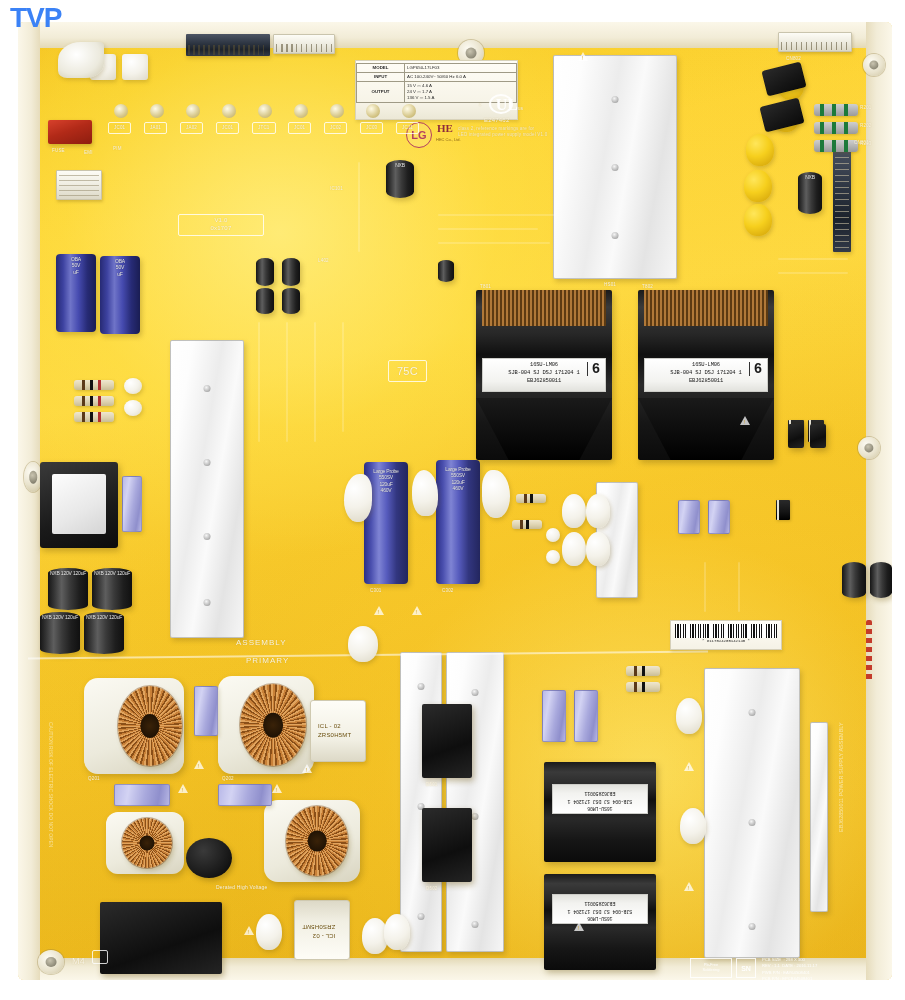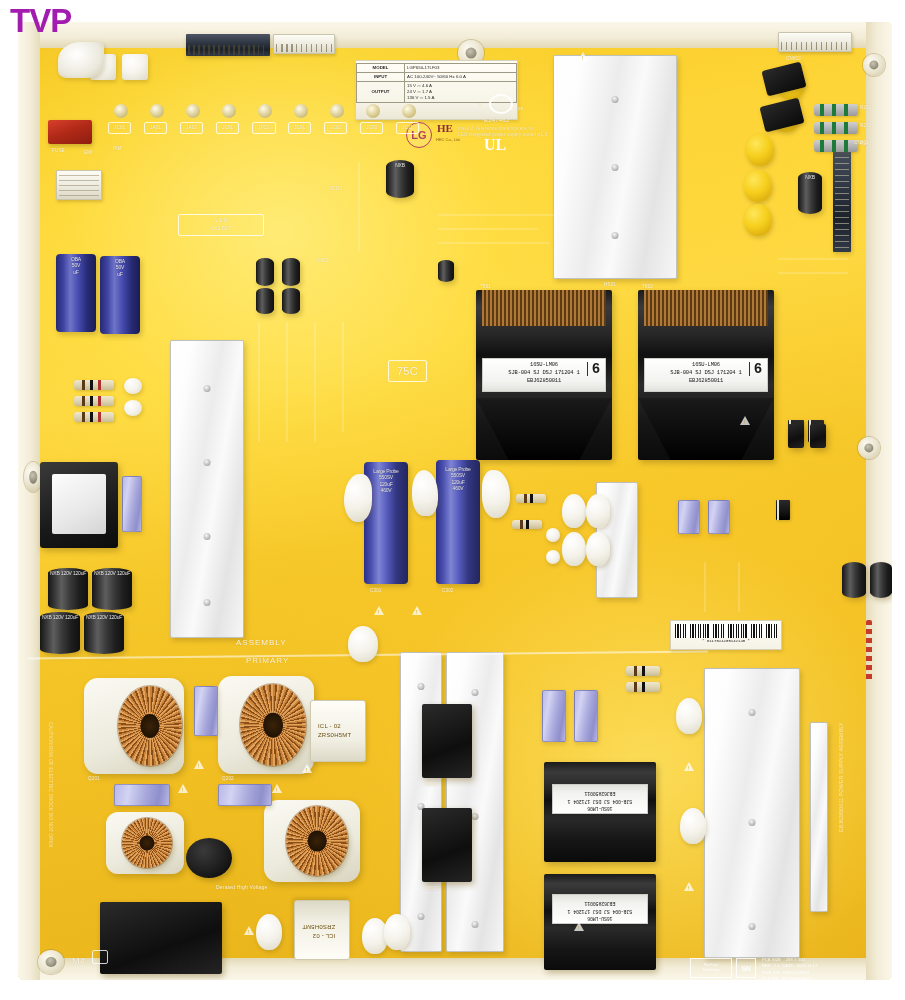--- a/index.html
+++ b/index.html
@@ -15,23 +15,23 @@
     position: relative;
     width: 905px; height: 1000px;
     background: #ffffff;
     overflow: hidden;
   }
 
   
   #watermark {
     position: absolute;
     left: 10px; top: 2px;
-    font-size: 33px;
+    font-size: 28px;
     font-weight: bold;
-    color: #a21caf;
+    color: #3b82f6;
     letter-spacing: -1px;
     z-index: 400;
     font-family: "Liberation Sans", sans-serif;
   }
 
   
   #board {
     position: absolute;
     left: 18px; top: 22px;
     width: 874px; height: 958px;
@@ -277,22 +277,21 @@
   #he-sub {
     position:absolute; left: 418px; top: 115px;
     color: rgba(110,70,10,0.8); font-size: 4px;
     font-family:"Liberation Sans", sans-serif;
   }
   #ul-logo {
     position:absolute; left: 466px; top: 74px;
     width: 34px; height: 22px;
     color: #fff; font-size: 16px; font-weight: bold;
     font-family: "Liberation Serif", serif;
-    text-align:left;
-    margin-top:40px;
+    text-align:right;
   }
   #ul-ring {
     position:absolute; left: 471px; top: 72px; width: 24px; height: 20px;
     border: 2px solid rgba(255,255,255,0.9); border-radius: 50%;
   }
 
   
   .barcode-sticker {
     position: absolute;
     background: linear-gradient(180deg,#fffdf7,#f5f2e6);

